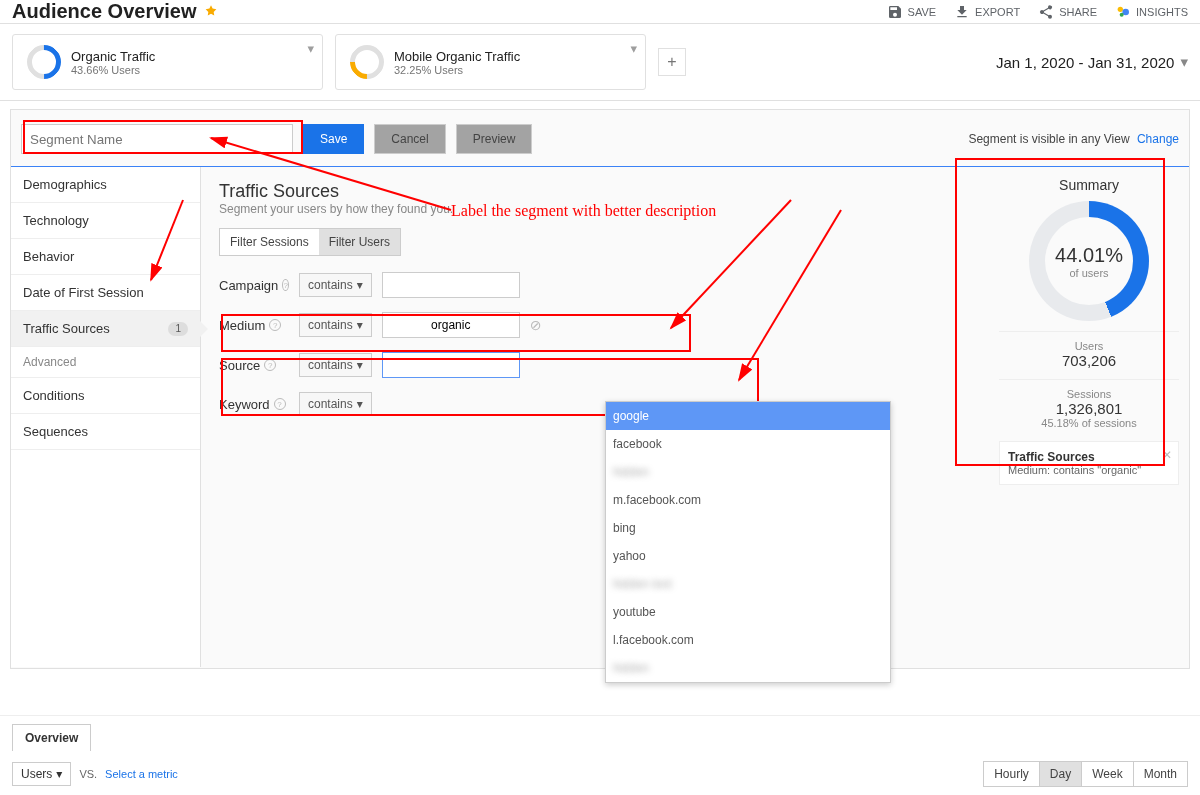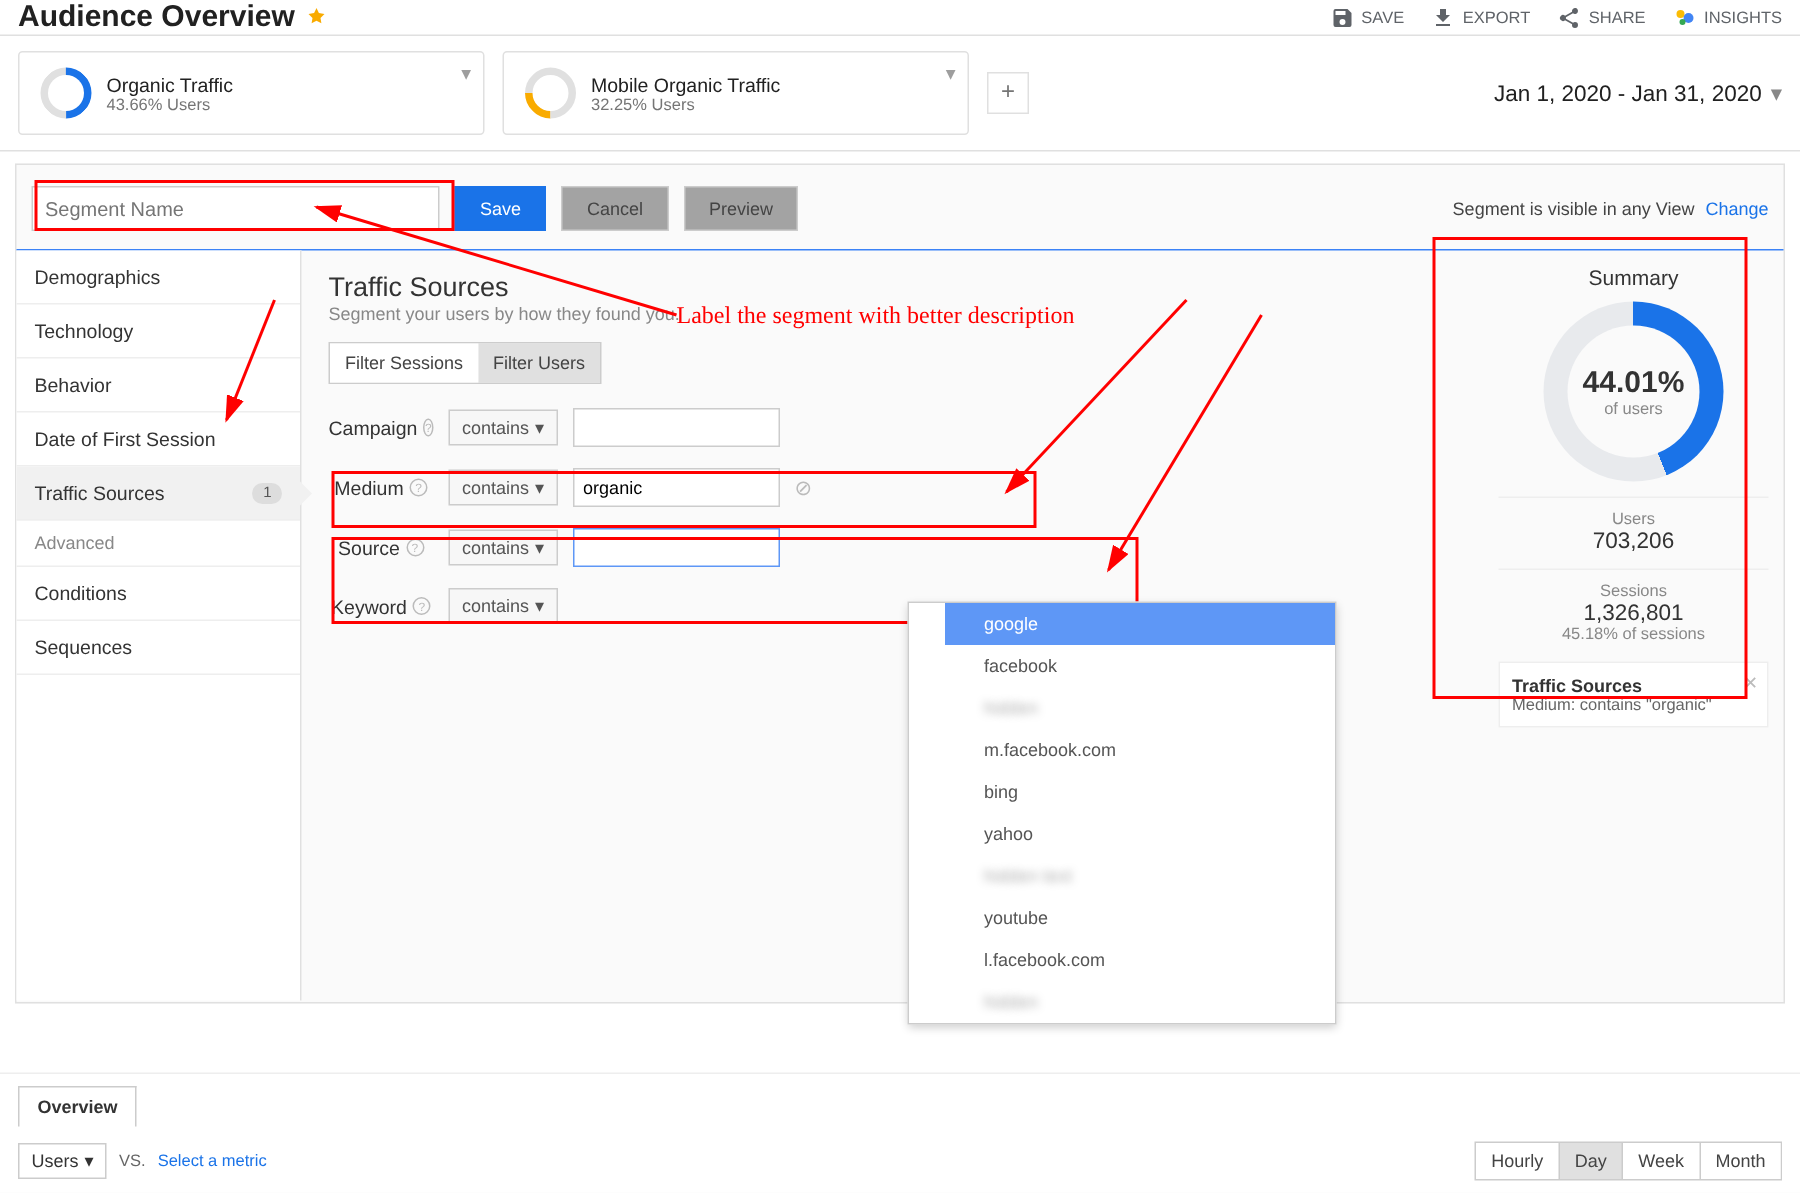--- a/index.html
+++ b/index.html
@@ -44,38 +44,38 @@
 .nav-section-label { padding: 8px 12px; font-size: 12px; color: #888; border-bottom: 1px solid #eee; }
 
 .main-panel { flex: 1; padding: 14px 18px; position: relative; overflow: visible; }
 .panel-title { font-size: 18px; font-weight: 500; color: #333; }
 .panel-sub { font-size: 12px; color: #888; margin-bottom: 12px; }
 .filter-toggle { display: inline-flex; border: 1px solid #ccc; margin-bottom: 16px; }
 .filter-toggle button { border: none; padding: 6px 10px; font-size: 12px; background: #fff; cursor: pointer; color: #444; }
 .filter-toggle button.active { background: #e0e0e0; }
 
 .filter-row { display: flex; align-items: center; gap: 10px; margin-bottom: 14px; }
-.filter-label { width: 70px; font-size: 13px; color: #333; display: inline-flex; align-items: center; gap: 4px; justify-content: center; }
+.filter-label { width: 70px; font-size: 13px; color: #333; display: inline-flex; align-items: center; gap: 4px; }
 .filter-label.bold { font-weight: normal; }
 .help-icon { width: 12px; height: 12px; border: 1px solid #bbb; border-radius: 50%; display: inline-flex; align-items: center; justify-content: center; font-size: 8px; color: #bbb; }
 .contains-dd { border: 1px solid #ccc; background: #f7f7f7; padding: 4px 8px; font-size: 12px; display: inline-flex; align-items: center; gap: 4px; cursor: pointer; color: #555; }
-.filter-input { width: 138px; height: 26px; border: 1px solid #ccc; padding: 0 6px; font-size: 12px; background: #fff; }
+.filter-input { width: 138px; height: 26px; border: 1px solid #ccc; padding: 0 6px; font-size: 12px; background: #fff; text-align: center; }
 .clear-x { color: #bbb; font-size: 14px; cursor: pointer; }
 
 .dropdown-menu { position: absolute; left: 404px; top: 234px; width: 286px; background: #fff; border: 1px solid #ccc; box-shadow: 0 2px 6px rgba(0,0,0,0.2); z-index: 10; }
-.dropdown-menu div { padding: 7px 26px; font-size: 12px; color: #555; cursor: pointer; margin-left: 24px; }
+.dropdown-menu div { padding: 7px 7px; font-size: 12px; color: #555; cursor: pointer; }
 .dropdown-menu div.highlight { background: #5e97f6; color: #fff; }
 .dropdown-menu div.blur { color: transparent; text-shadow: 0 0 6px #aaa; }
 
 .right-panel { width: 200px; padding: 10px; }
 .summary-title { text-align: center; font-size: 14px; color: #333; margin-bottom: 8px; }
 .summary-donut { width: 120px; height: 120px; border-radius: 50%; margin: 0 auto 10px; position: relative; background: conic-gradient(#1a73e8 0 44%, #e8eaed 44% 100%); display: flex; align-items: center; justify-content: center; }
 .summary-donut::before { content: ""; position: absolute; width: 88px; height: 88px; background: #fafafa; border-radius: 50%; }
 .summary-donut-inner { position: relative; text-align: center; }
-.summary-pct { font-size: 20px; font-weight: bold; color: #333; }
+.summary-pct { font-size: 20px; font-weight: normal; color: #333; }
 .summary-ofusers { font-size: 11px; color: #888; }
 .summary-stat { text-align: center; margin-top: 10px; border-top: 1px solid #eee; padding-top: 8px; }
 .summary-stat .label { font-size: 11px; color: #888; }
 .summary-stat .value { font-size: 15px; color: #333; }
 .summary-stat .sub { font-size: 11px; color: #888; }
 .ts-condition { margin-top: 12px; padding: 8px; background: #fff; border: 1px solid #eee; position: relative; }
 .ts-condition .t { font-size: 12px; font-weight: bold; color: #333; }
 .ts-condition .d { font-size: 11px; color: #666; }
 .ts-condition .close { position: absolute; top: 6px; right: 6px; color: #bbb; cursor: pointer; font-size: 12px; }
 

